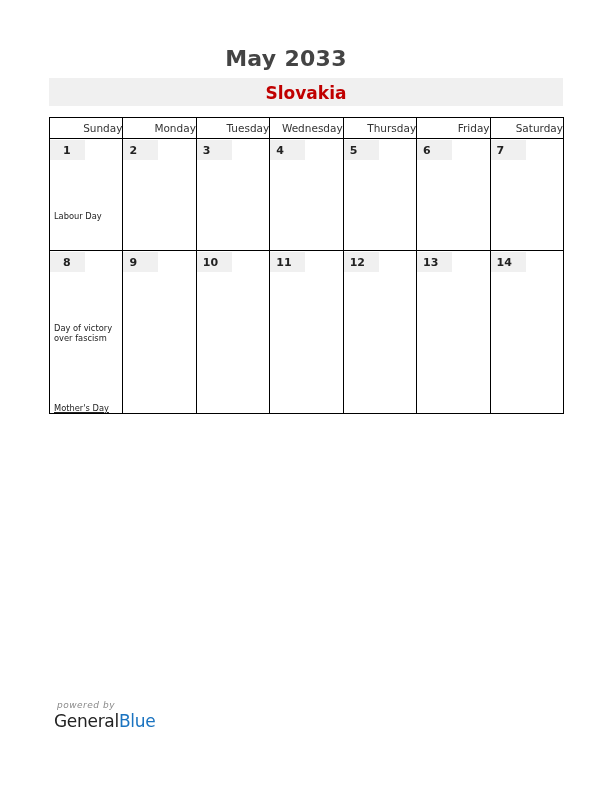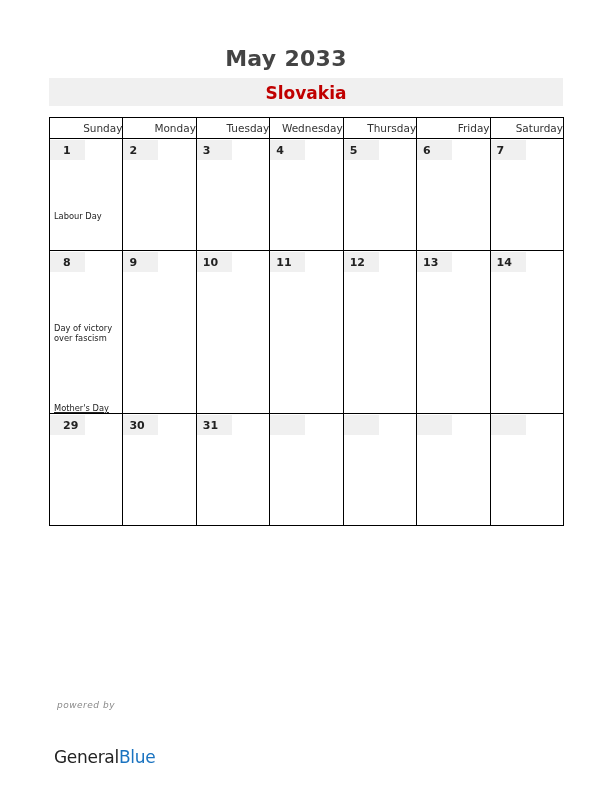--- a/index.html
+++ b/index.html
@@ -38,21 +38,20 @@
   }
   .event + .event { padding-top: 11px; text-decoration: underline; }
   .footer-powered {
     position: absolute; left: 57px; top: 700px; font-size: 9px; color: #8a8a8a;
     letter-spacing: 0.5px;
     font-style: italic;
   }
   .footer-brand {
     position: absolute; left: 54px; top: 711px; font-size: 17px; color: #222;
     letter-spacing: -0.3px;
-    margin-top: 36px;
   }
   .footer-brand .blue { color: #1a73c0; }
 </style>
 </head>
 <body>
 
 <div class="title">May 2033</div>
 <div class="country-bar">
   <span>Slovakia</span>
 </div>
@@ -112,42 +111,19 @@
         <td>
           <span class="daynum">12</span>
         </td>
         <td>
           <span class="daynum">13</span>
         </td>
         <td>
           <span class="daynum">14</span>
         </td>
       </tr>
-      <tr>
-        <td class="sun">
-          <span class="daynum">29</span>
-        </td>
-        <td>
-          <span class="daynum">30</span>
-        </td>
-        <td>
-          <span class="daynum">31</span>
-        </td>
-        <td>
-          <span class="daynum"></span>
-        </td>
-        <td>
-          <span class="daynum"></span>
-        </td>
-        <td>
-          <span class="daynum"></span>
-        </td>
-        <td>
-          <span class="daynum"></span>
-        </td>
-      </tr>
     </tbody>
 </table>
 
 <div class="footer-powered">powered by</div>
 <div class="footer-brand">
   <span>General</span><span class="blue">Blue</span>
 </div>
 
 </body></html>

